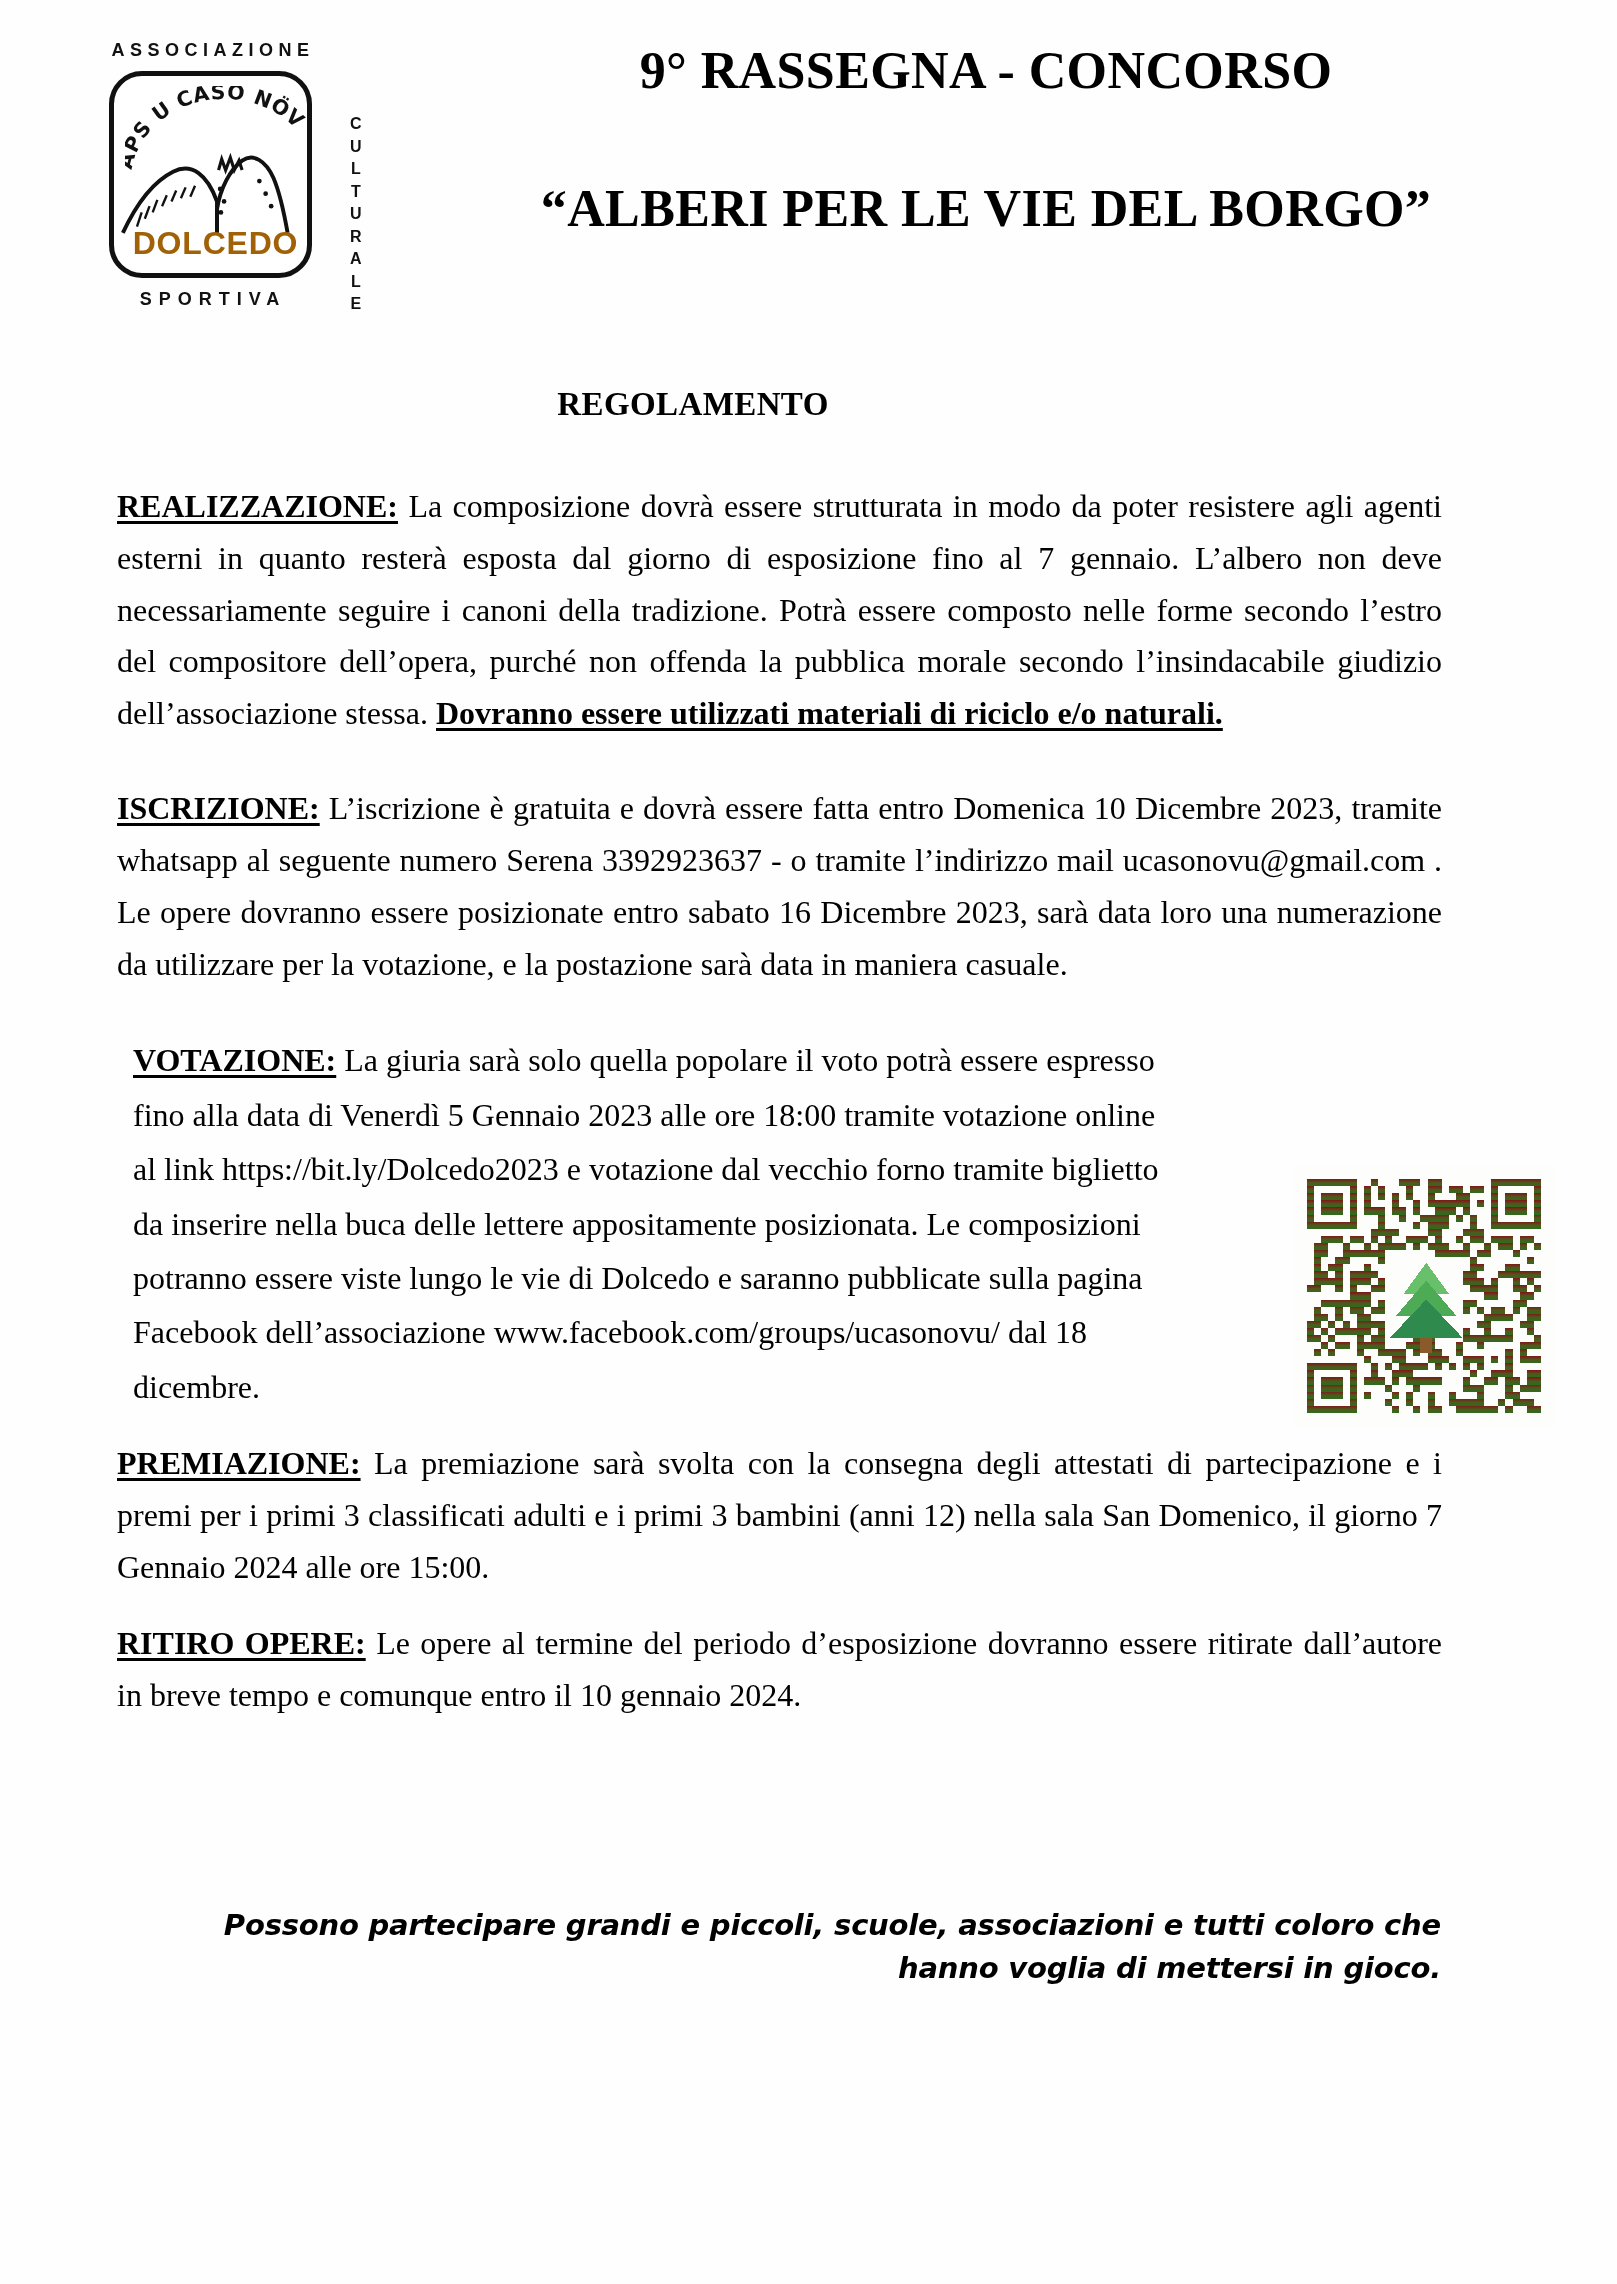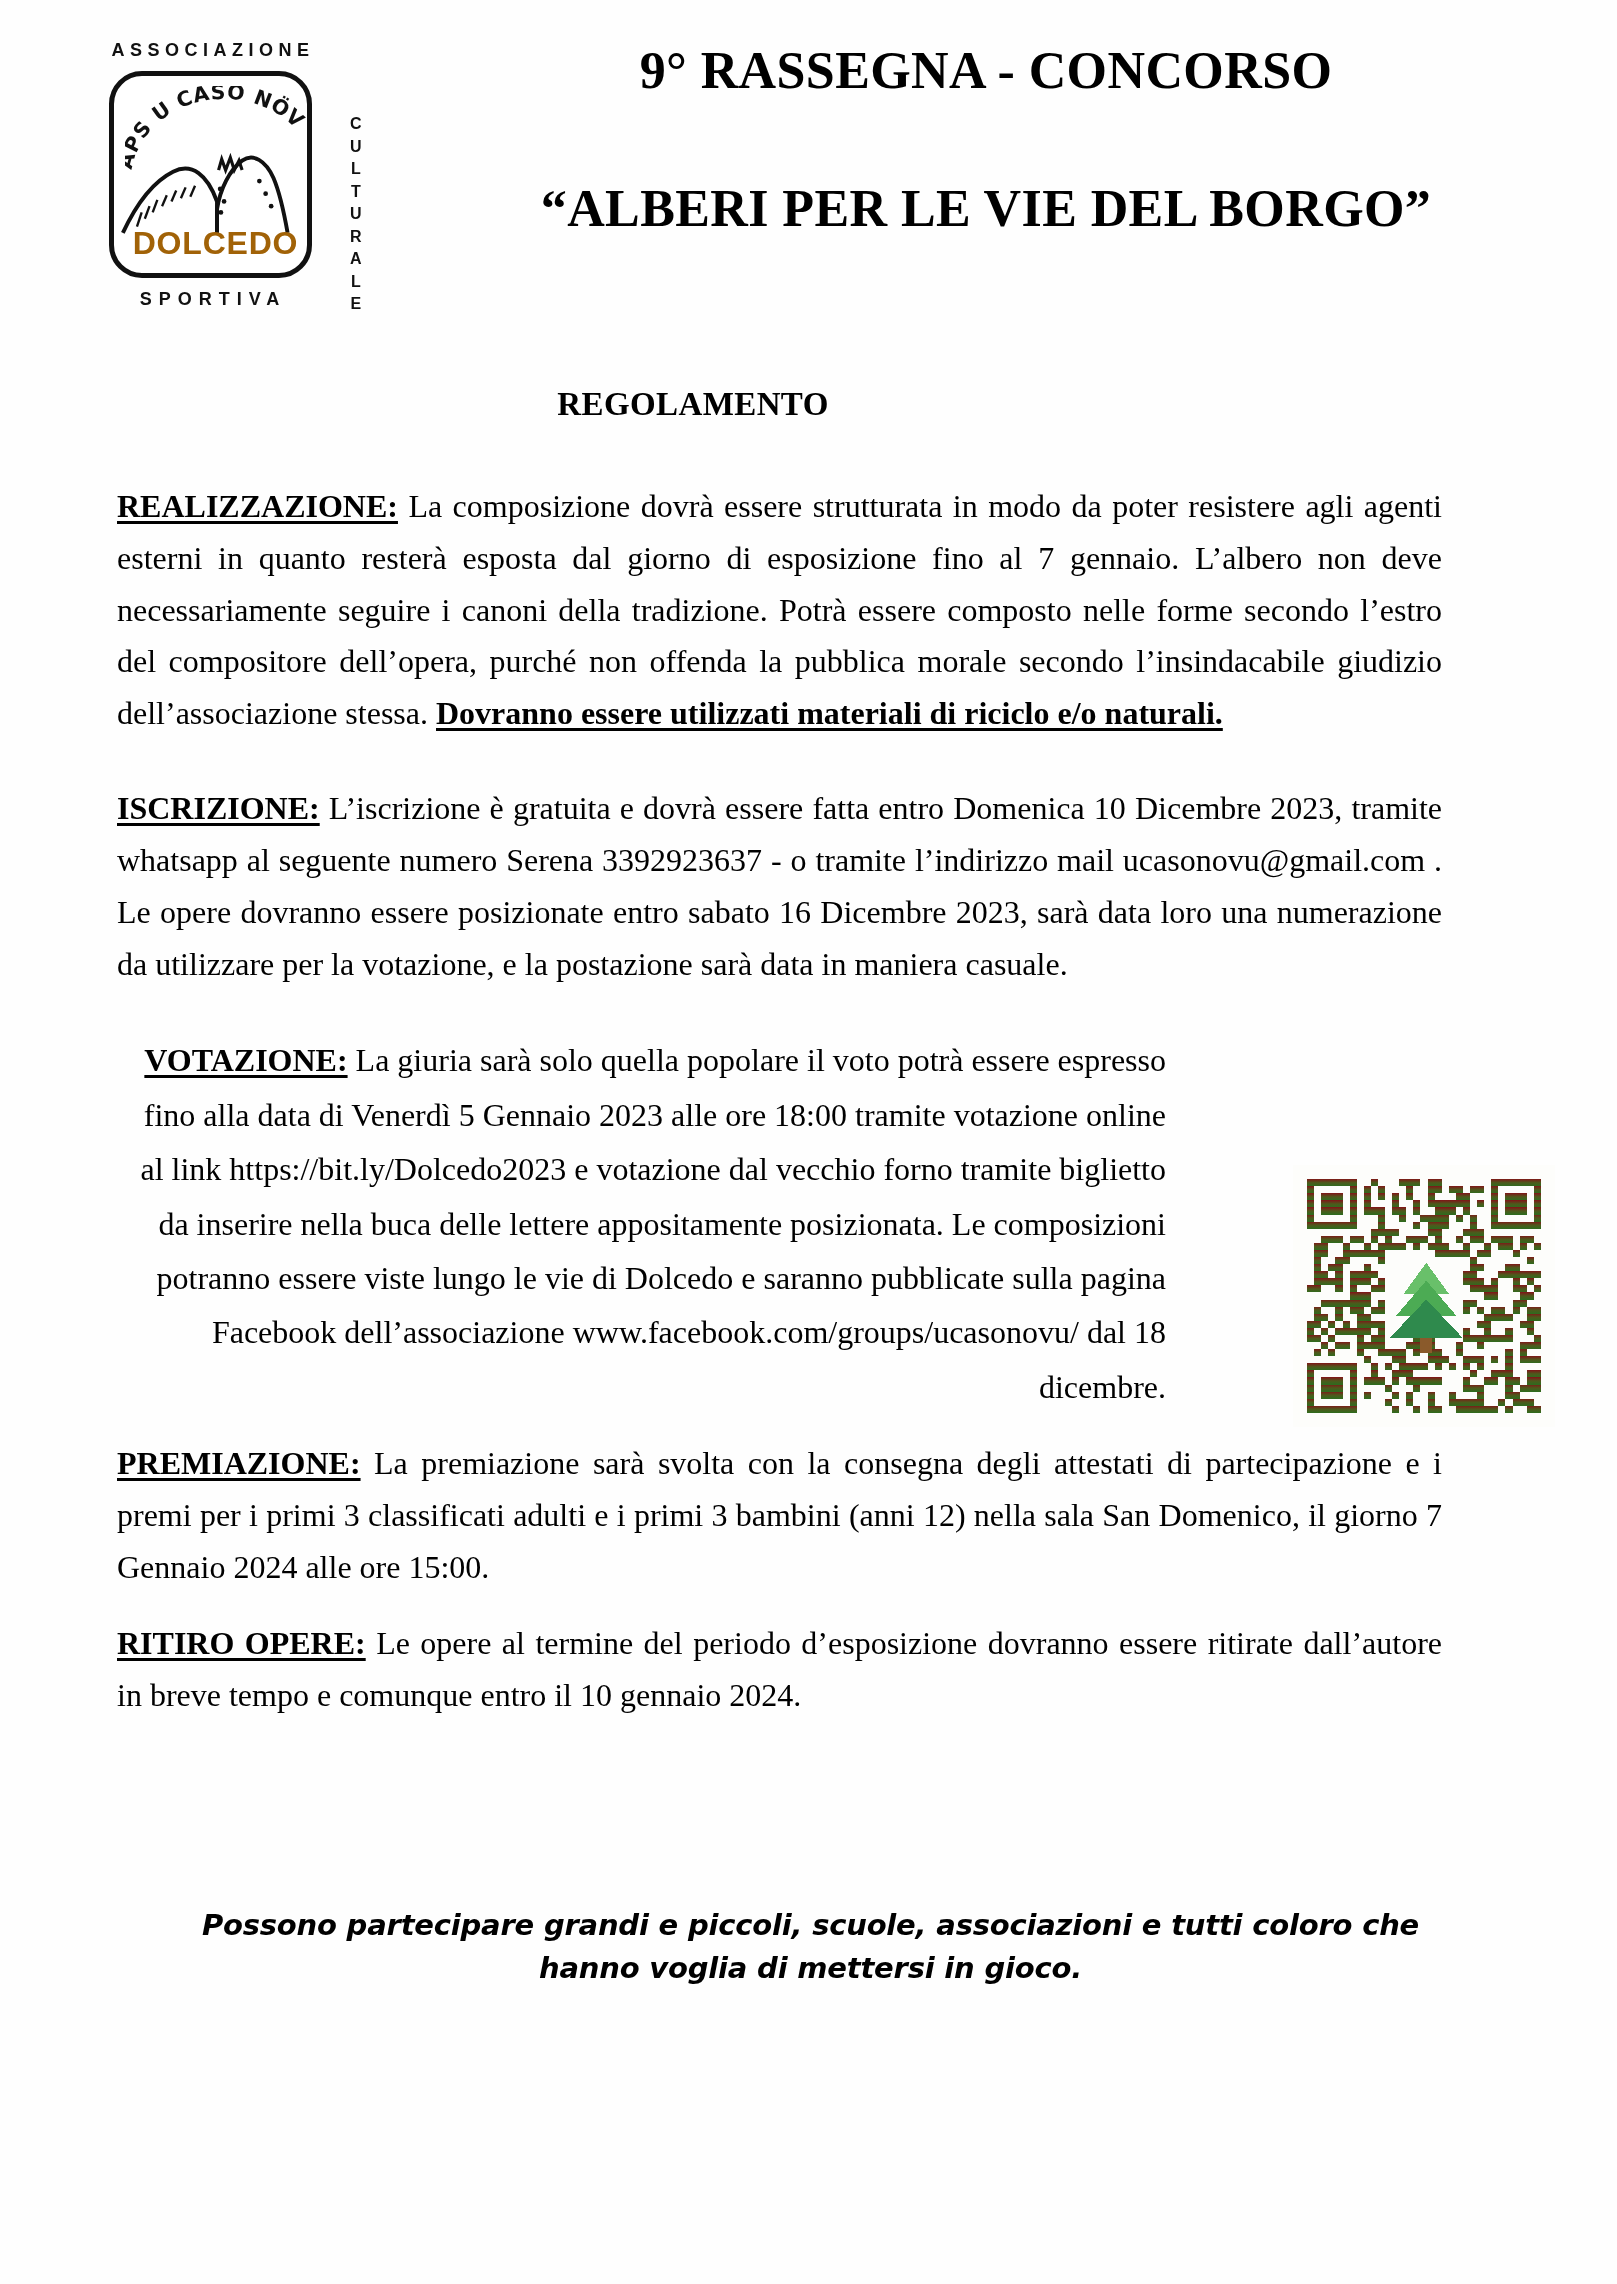--- a/index.html
+++ b/index.html
@@ -168,22 +168,23 @@
     display: inline;
   }
 
   
   .votazione-wrap {
     position: relative;
     width: 1325px;
   }
   p.para.narrow {
     width: 1049px;
-    text-align: right;
+    text-align: left;
     line-height: 1.70;
+    margin-left: 16px;
   }
 
   
   .qr {
     position: absolute;
     left: 1293px;
     top: 1165px;
     width: 262px;
     height: 262px;
     background: #fdfdfb;
@@ -202,21 +203,21 @@
     width: 1261px;
   }
   p.note-italic {
     margin: 0 0 49px 0;
     font-family: "DejaVu Sans", "Liberation Sans", sans-serif;
     font-weight: 700;
     font-style: italic;
     font-size: 29px;
     line-height: 1.48;
     letter-spacing: -0.2px;
-    text-align: center;
+    text-align: right;
   }
   p.note-bold {
     margin: 0;
     font-weight: 700;
     font-size: 30px;
     line-height: 1.58;
     text-align: justify;
     text-justify: inter-word;
     width: 1261px;
   }

